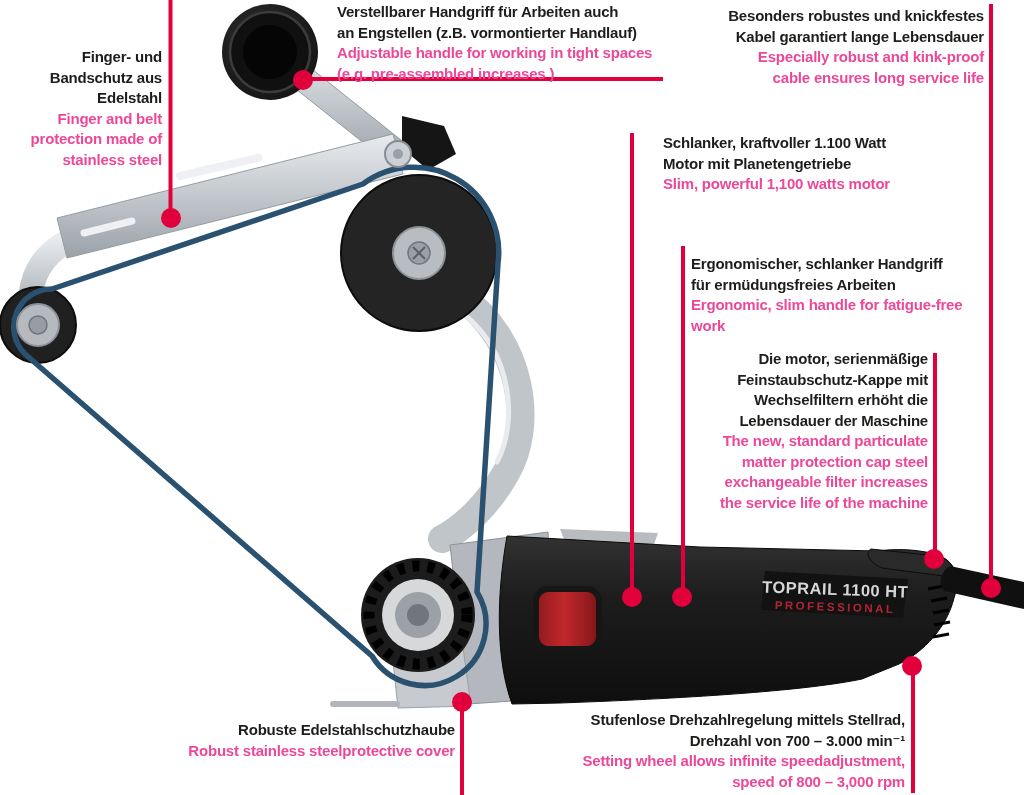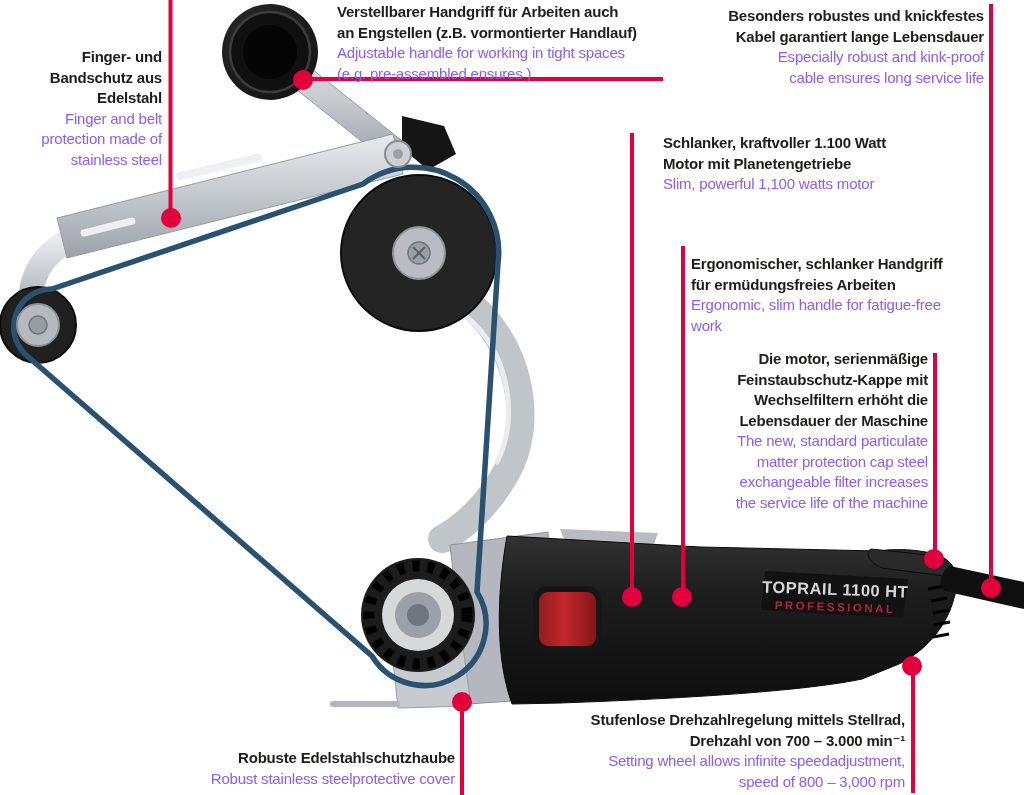--- a/index.html
+++ b/index.html
@@ -4,30 +4,30 @@
 <style>
   html,body{margin:0;padding:0;background:#fff;}
   #stage{
     position:relative;width:1024px;height:795px;background:#fff;overflow:hidden;
     font-family:"Liberation Sans","DejaVu Sans",sans-serif;color:#1d1d1b;
   }
   #machine-svg{position:absolute;left:0;top:0;}
   .callout{position:absolute;font-size:15px;line-height:20.5px;letter-spacing:-0.2px;}
   .callout div{white-space:nowrap;}
   .callout .de{font-weight:700;}
-  .callout .en{font-weight:400;color:#8b5cf6;}
+  .callout .en{font-weight:700;color:#ec4899;}
   .align-r{text-align:right;}
   .align-l{text-align:left;}
   #c1{left:0;top:2px;width:162px;margin-top:45px;}
   #c2{left:337px;top:2px;width:330px;}
   #c3{left:684px;top:6px;width:300px;}
   #c4{left:663px;top:133px;width:300px;}
   #c5{left:691px;top:254px;width:300px;}
   #c6{left:648px;top:349px;width:280px;}
-  #c7{left:155px;top:748px;width:300px;}
+  #c7{left:155px;top:720px;width:300px;}
   #c8{left:545px;top:710px;width:360px;}
 </style>
 </head>
 <body>
 
 <div id="stage">
 
   <svg id="machine-svg" width="1024" height="795" viewBox="0 0 1024 795">
     <defs>
       <linearGradient id="gSilver" x1="0" y1="0" x2="0" y2="1">
@@ -165,21 +165,21 @@
     <div class="de">Edelstahl</div>
     <div class="en">Finger and belt</div>
     <div class="en">protection made of</div>
     <div class="en">stainless steel</div>
   </div>
 
   <div id="c2" class="callout align-l">
     <div class="de">Verstellbarer Handgriff für Arbeiten auch</div>
     <div class="de">an Engstellen (z.B. vormontierter Handlauf)</div>
     <div class="en">Adjustable handle for working in tight spaces</div>
-    <div class="en">(e.g. pre-assembled ensures )</div>
+    <div class="en">(e.g. pre-assembled increases )</div>
   </div>
 
   <div id="c3" class="callout align-r">
     <div class="de">Besonders robustes und knickfestes</div>
     <div class="de">Kabel garantiert lange Lebensdauer</div>
     <div class="en">Especially robust and kink-proof</div>
     <div class="en">cable ensures long service life</div>
   </div>
 
   <div id="c4" class="callout align-l">

